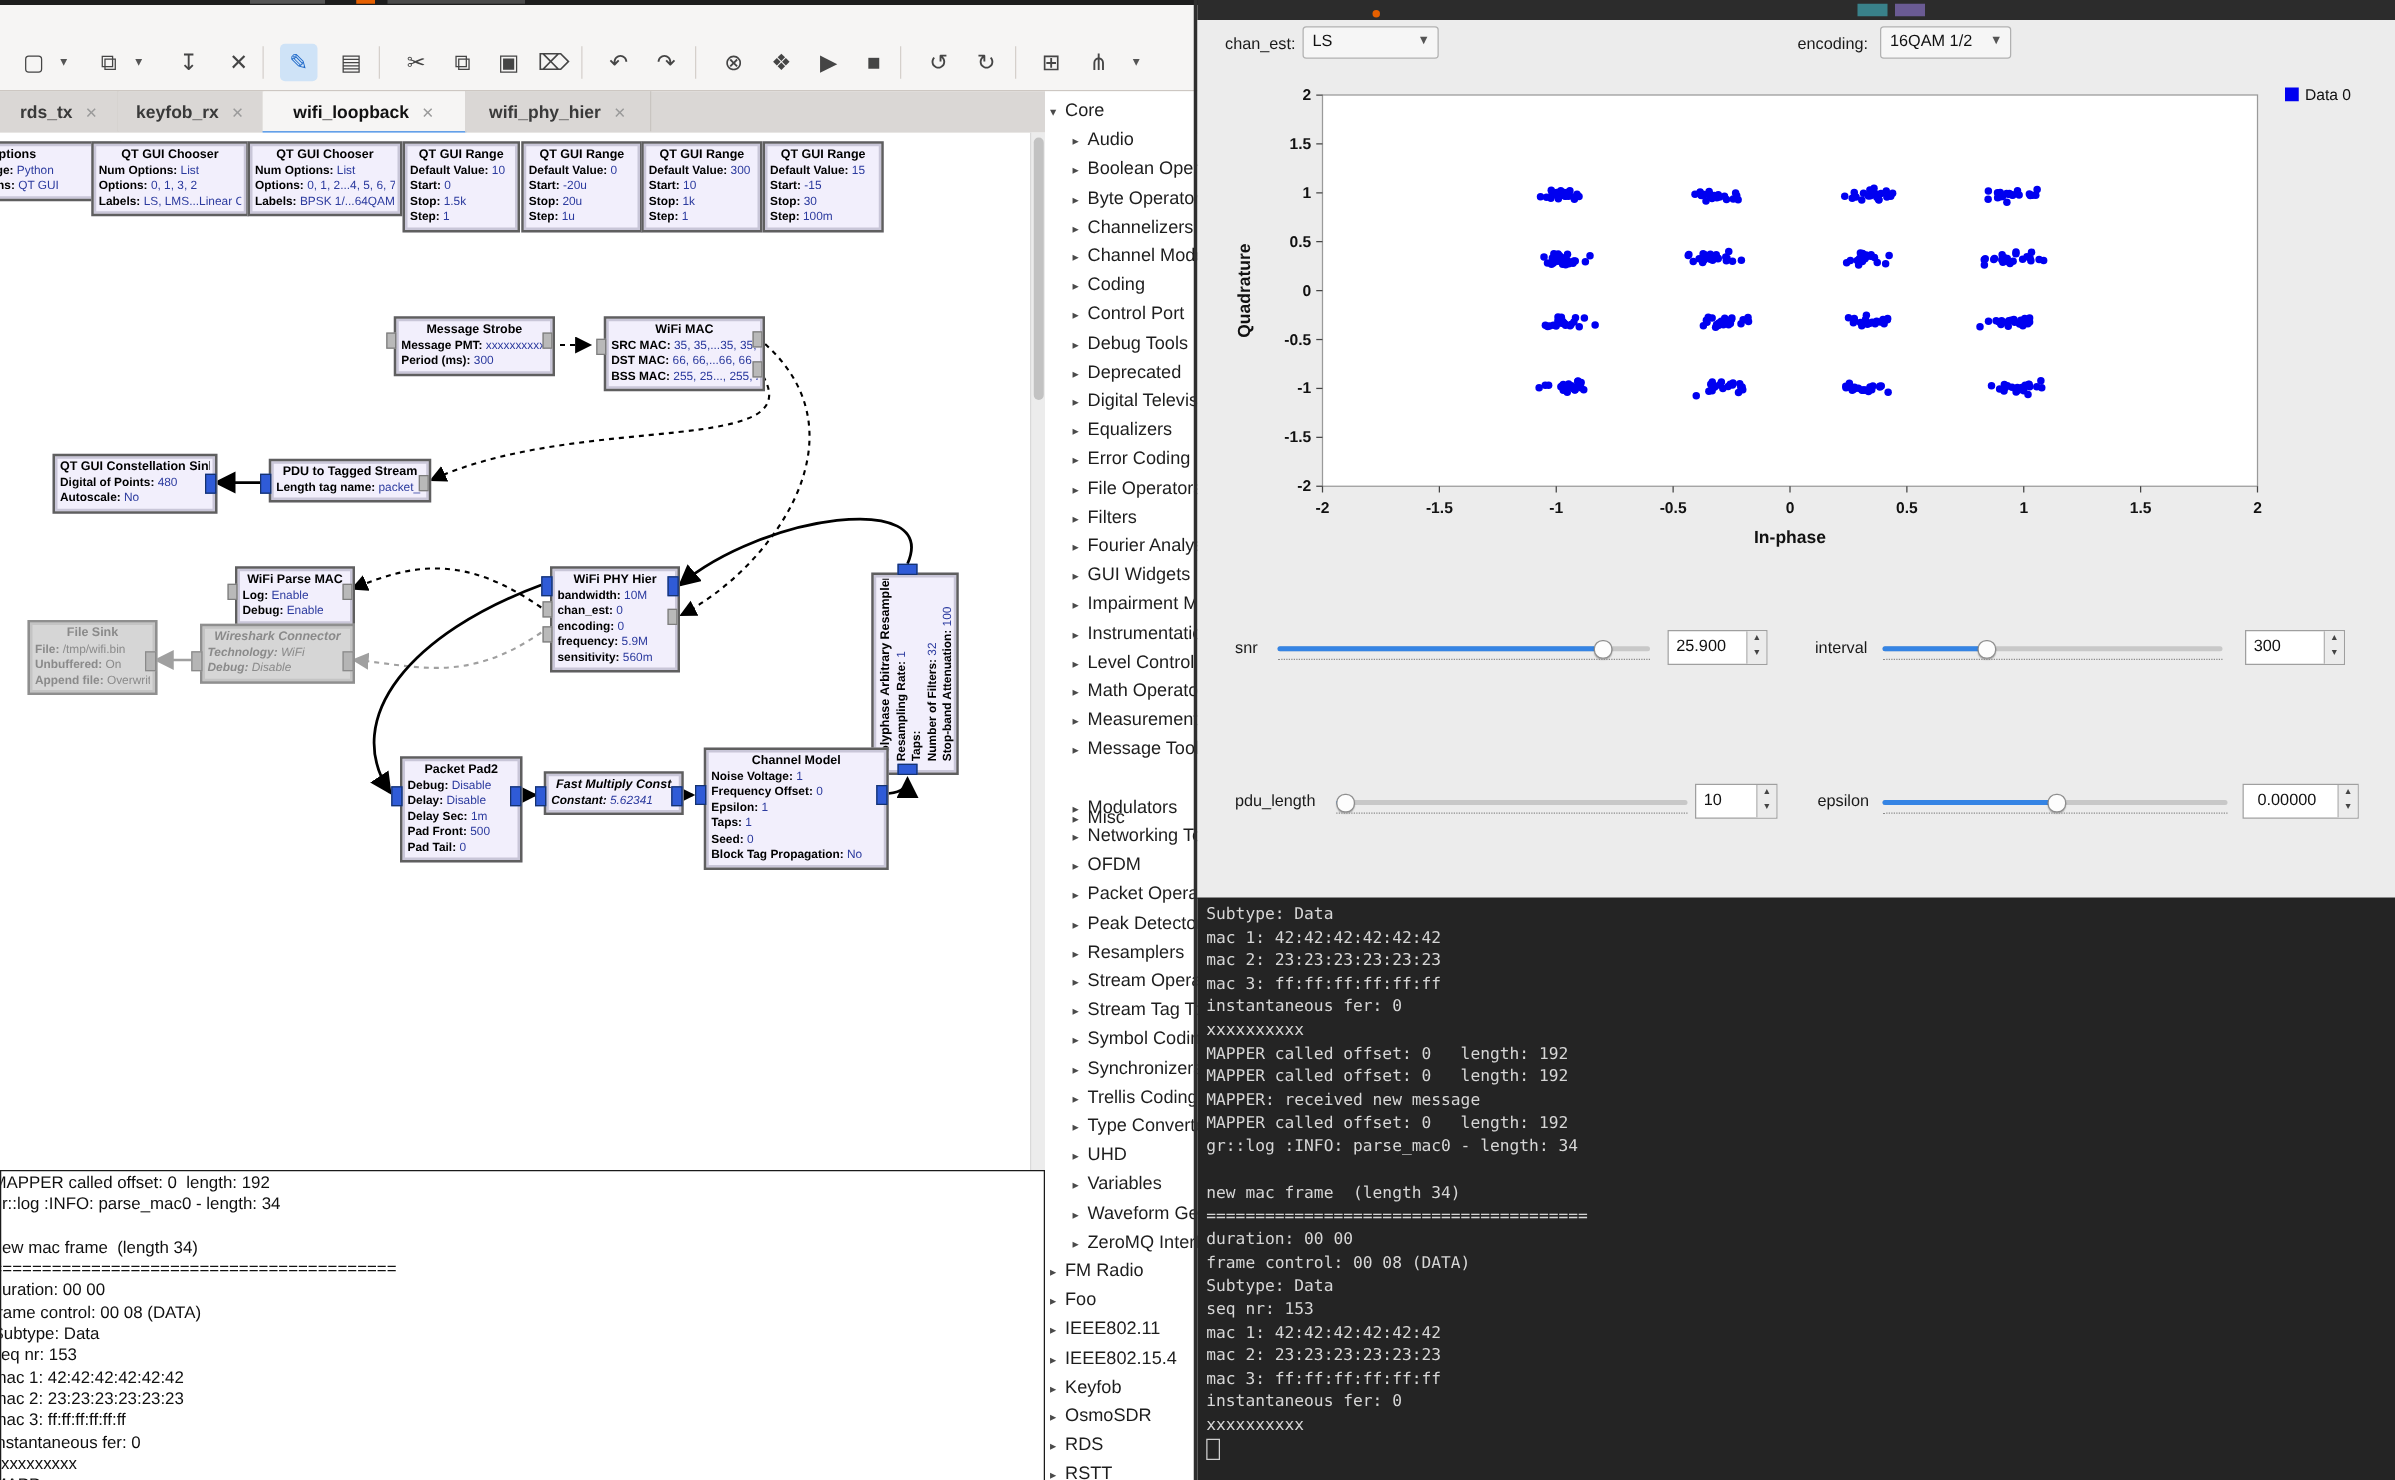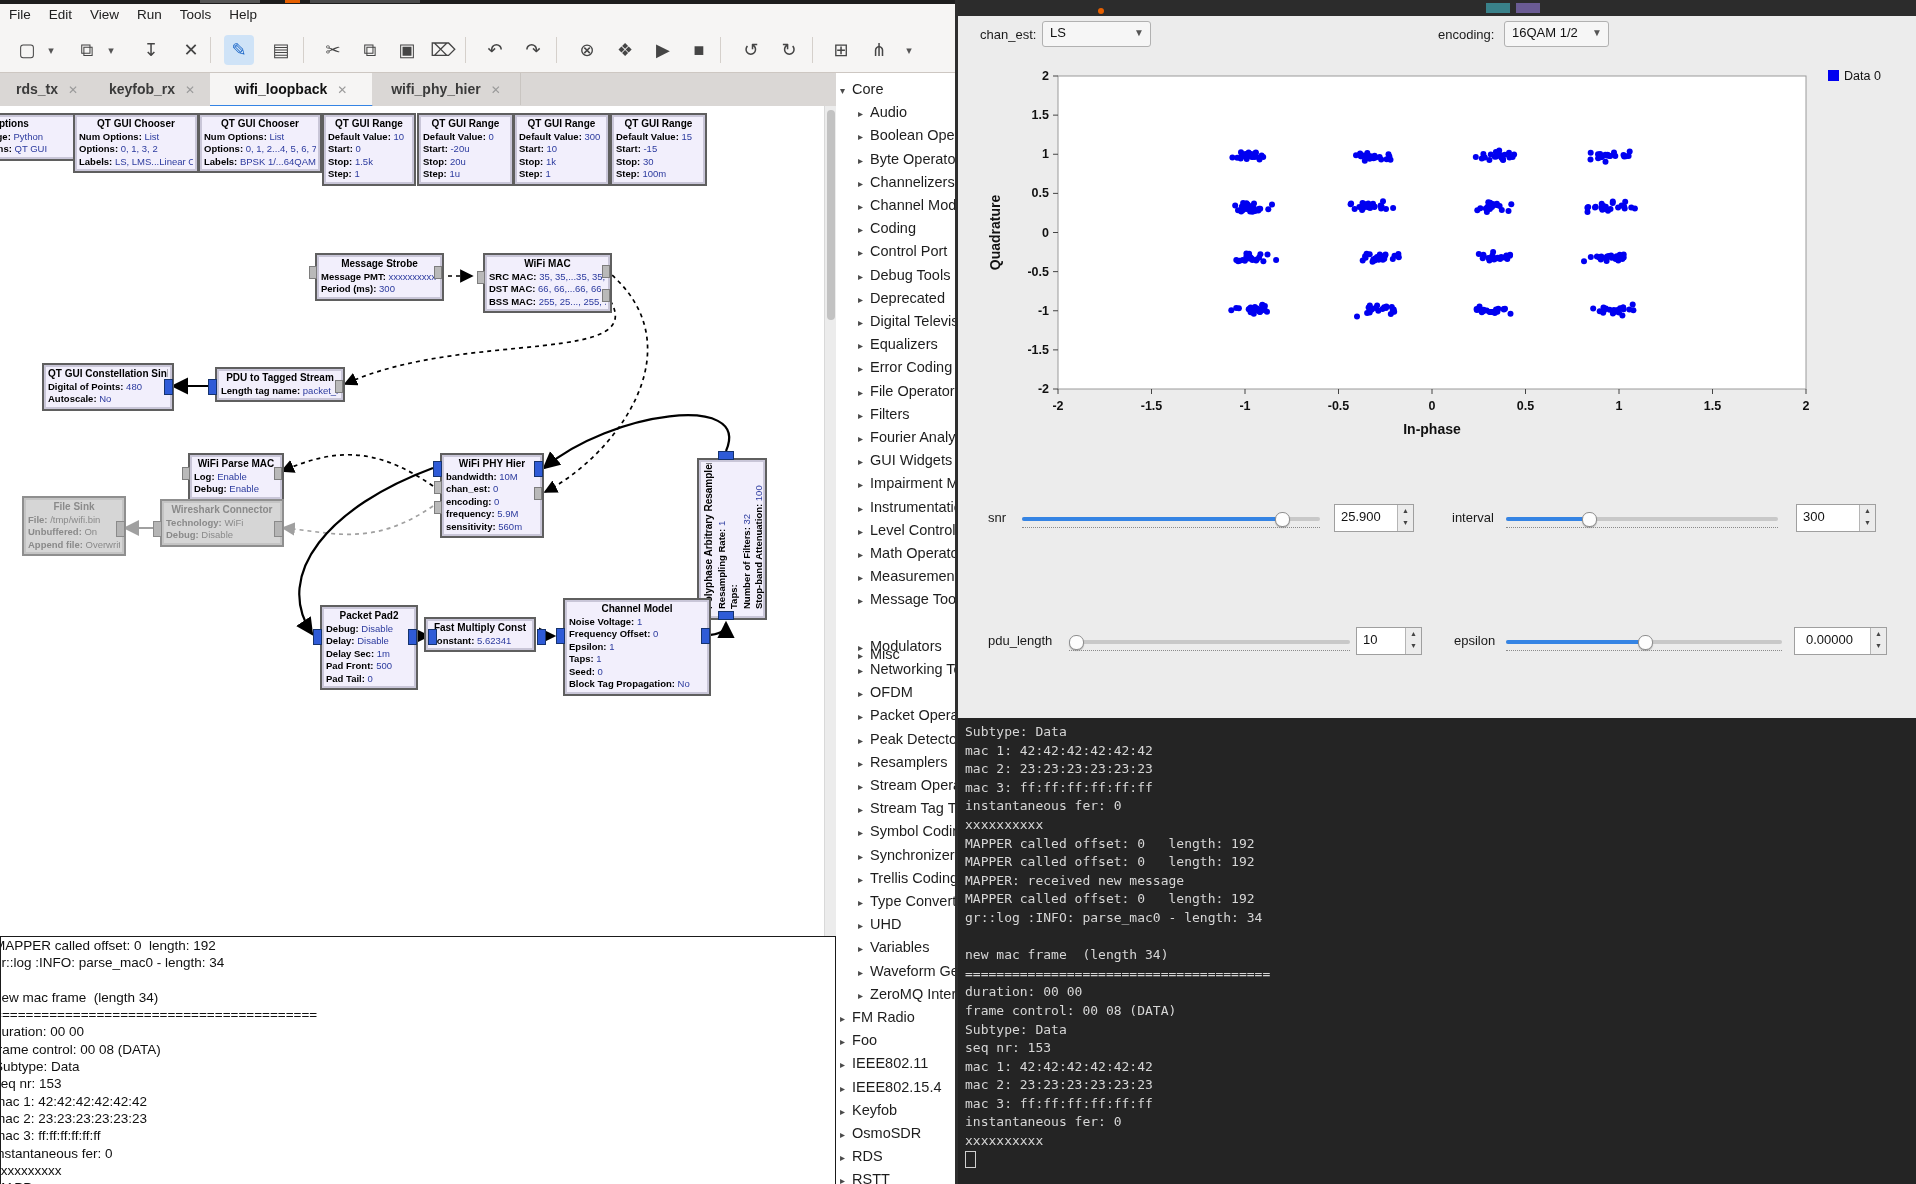--- a/index.html
+++ b/index.html
@@ -76,21 +76,20 @@
 </head>
 <body>
 
 <div id="top-strip" class="abs">
   <div class="abs" style="left:200px;top:0;width:60px;height:3px;background:#555;"></div>
   <div class="abs" style="left:285px;top:0;width:15px;height:3px;background:#e66000;"></div>
   <div class="abs" style="left:310px;top:0;width:110px;height:3px;background:#4a4a4a;"></div>
 </div>
 
 <div id="grc" class="abs">
-  <div id="menubar" class="abs"><span class="menu-item">File</span><span class="menu-item">Edit</span><span class="menu-item">View</span><span class="menu-item">Run</span><span class="menu-item">Tools</span><span class="menu-item">Help</span></div>
   <div id="toolbar" class="abs">
       <div class="tb-icon" style="left: 12px;">▢</div>
       <div class="tb-icon tb-caret" style="left: 44px;">▾</div>
       <div class="tb-icon" style="left: 72px;">⧉</div>
       <div class="tb-icon tb-caret" style="left: 104px;">▾</div>
       <div class="tb-icon" style="left: 136px;">↧</div>
       <div class="tb-icon" style="left: 176px;">✕</div>
       <div class="tb-sep" style="left: 210px;"></div>
       <div class="tb-icon tb-hl" style="left: 224px;">✎</div>
       <div class="tb-icon" style="left: 266px;">▤</div>
@@ -225,21 +224,21 @@
         </div>
         <div class="port msg" style="left: 182px; top: 361px;"></div>
         <div class="port msg" style="left: 274px; top: 361px;"></div>
         <div class="block disabled" style="left: 22px; top: 390px; width: 92px;">
           <div class="bt">File Sink</div>
           <div class="br"><span class="bn">File: </span><span class="bv">/tmp/wifi.bin</span></div>
           <div class="br"><span class="bn">Unbuffered: </span><span class="bv">On</span></div>
           <div class="br"><span class="bn">Append file: </span><span class="bv">Overwrite</span></div>
         </div>
         <div class="port stream dis" style="left: 116px; top: 415px;"></div>
-        <div class="block disabled" style="left: 160px; top: 393px; width: 112px;">
+        <div class="block disabled" style="left: 160px; top: 393px; width: 112px; font-style: italic;">
           <div class="bt">Wireshark Connector</div>
           <div class="br"><span class="bn">Technology: </span><span class="bv">WiFi</span></div>
           <div class="br"><span class="bn">Debug: </span><span class="bv">Disable</span></div>
         </div>
         <div class="port stream dis" style="left: 153px; top: 415px;"></div>
         <div class="port stream dis" style="left: 274px; top: 415px;"></div>
         <div class="block" style="left: 440px; top: 347px; width: 92px;">
           <div class="bt">WiFi PHY Hier</div>
           <div class="br"><span class="bn">bandwidth: </span><span class="bv">10M</span></div>
           <div class="br"><span class="bn">chan_est: </span><span class="bv">0</span></div>
@@ -266,21 +265,21 @@
         <div class="block" style="left: 320px; top: 499px; width: 86px;">
           <div class="bt">Packet Pad2</div>
           <div class="br"><span class="bn">Debug: </span><span class="bv">Disable</span></div>
           <div class="br"><span class="bn">Delay: </span><span class="bv">Disable</span></div>
           <div class="br"><span class="bn">Delay Sec: </span><span class="bv">1m</span></div>
           <div class="br"><span class="bn">Pad Front: </span><span class="bv">500</span></div>
           <div class="br"><span class="bn">Pad Tail: </span><span class="bv">0</span></div>
         </div>
         <div class="port stream" style="left: 313px; top: 523px;"></div>
         <div class="port stream" style="left: 408px; top: 523px;"></div>
-        <div class="block" style="left: 424px; top: 511px; width: 100px;">
+        <div class="block" style="left: 435px; top: 511px; width: 100px; font-style: italic;">
           <div class="bt">Fast Multiply Const</div>
           <div class="br"><span class="bn">Constant: </span><span class="bv">5.62341</span></div>
         </div>
         <div class="port stream" style="left: 428px; top: 523px;"></div>
         <div class="port stream" style="left: 537px; top: 523px;"></div>
         <div class="block" style="left: 563px; top: 492px; width: 136px;">
           <div class="bt">Channel Model</div>
           <div class="br"><span class="bn">Noise Voltage: </span><span class="bv">1</span></div>
           <div class="br"><span class="bn">Frequency Offset: </span><span class="bv">0</span></div>
           <div class="br"><span class="bn">Epsilon: </span><span class="bv">1</span></div>

